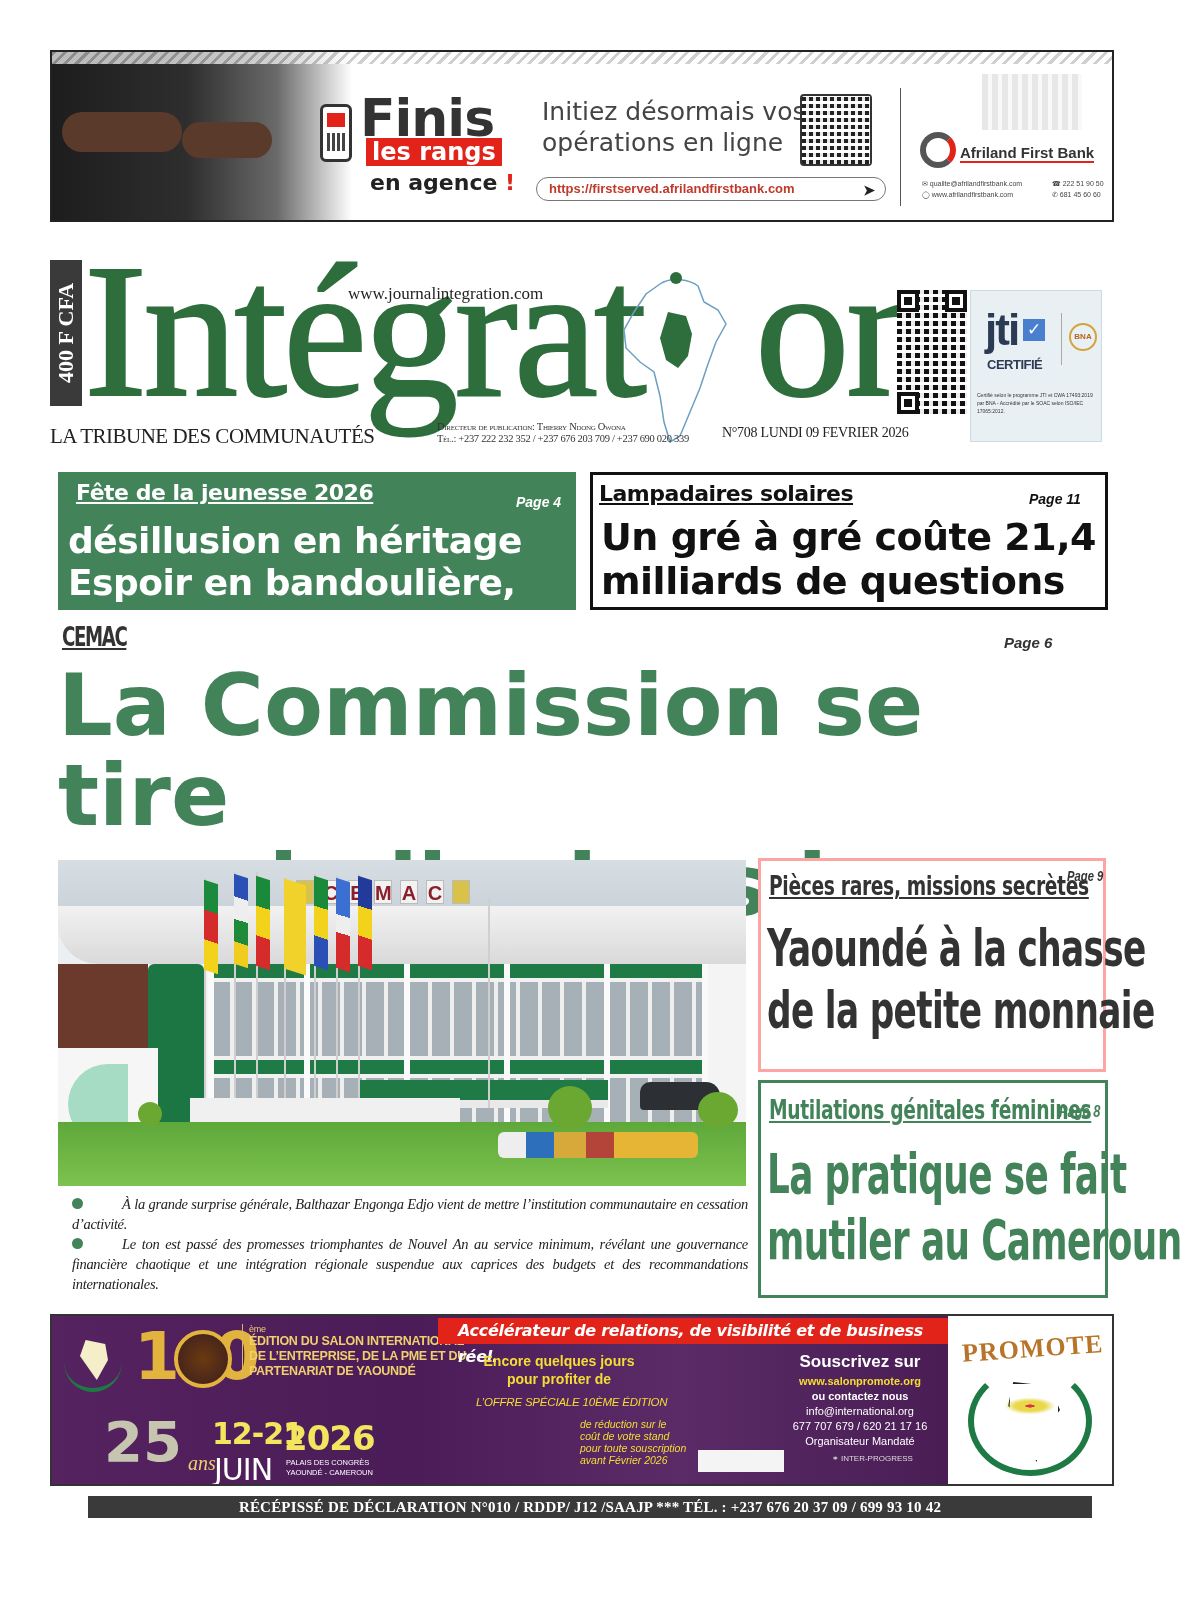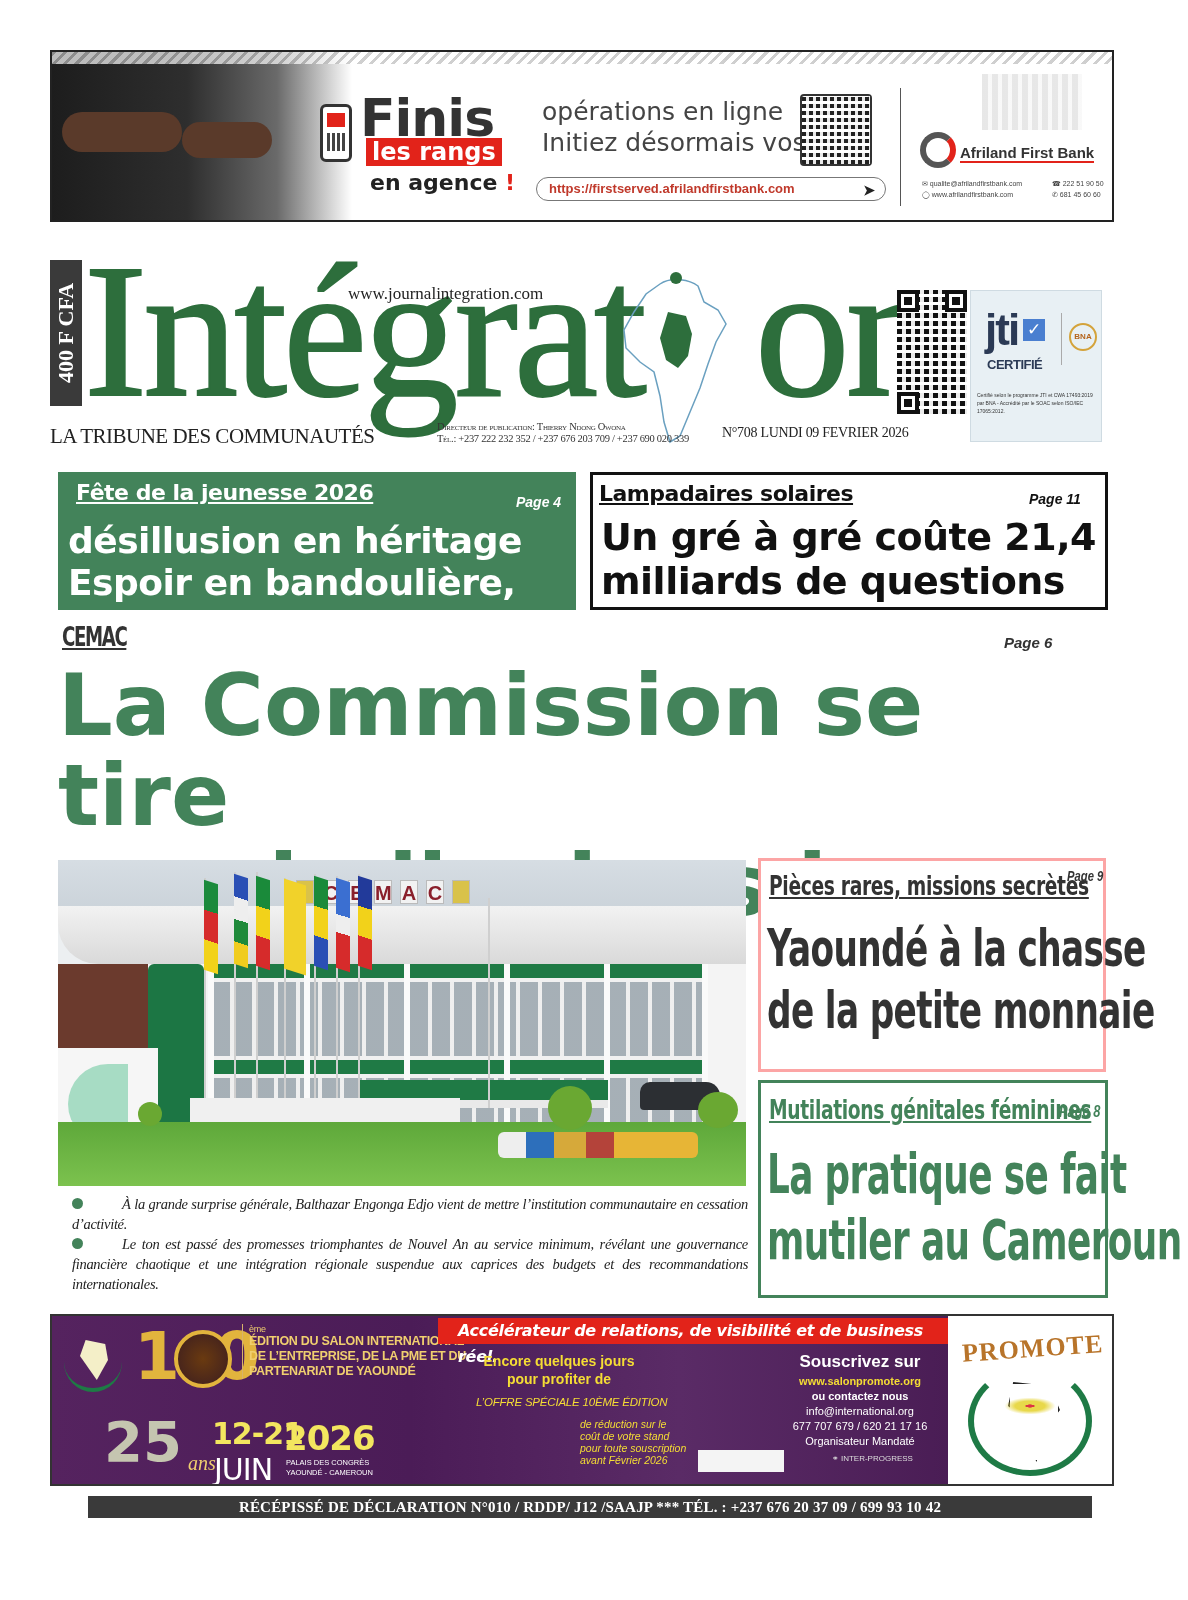--- a/index.html
+++ b/index.html
@@ -158,22 +158,22 @@
   <div class="photo">
     <div class="hand" style="left:10px;top:60px;width:120px;height:40px;"></div>
     <div class="hand" style="left:130px;top:70px;width:90px;height:36px;"></div>
   </div>
   <div class="pattern"></div>
   <div class="phone-icon"></div>
   <div class="finis">Finis</div>
   <div class="rangs">les rangs</div>
   <div class="agence"><span style="color:#222">en agence</span> <span>!</span></div>
   <div class="initiez">
+    <div>Initiez désormais vos</div>
     <div>opérations en ligne</div>
-    <div>Initiez désormais vos</div>
   </div>
   <div class="qr-ad"></div>
   <div class="url-pill">
     <span>https://firstserved.afrilandfirstbank.com</span>
     <span class="cursor-icon">➤</span>
   </div>
   <div class="ad-divider"></div>
   <div class="bank-building"></div>
   <div class="afriland-logo"></div>
   <div class="afriland-name">Afriland First Bank</div>

